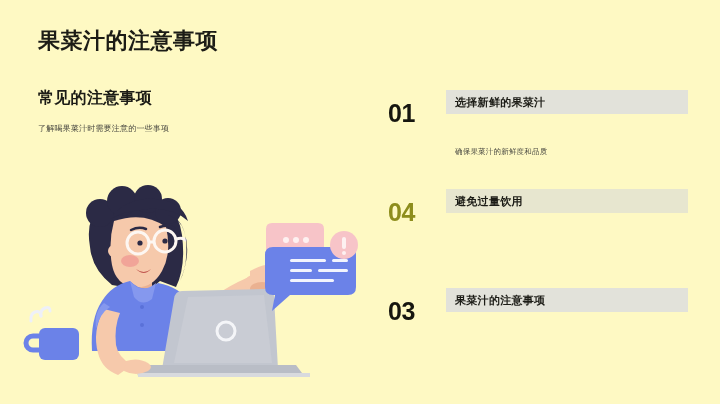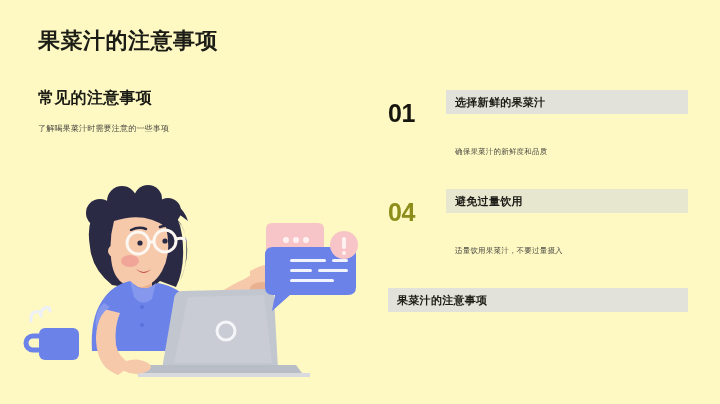--- a/index.html
+++ b/index.html
@@ -239,25 +239,25 @@
         <div class="item-desc">确保果菜汁的新鲜度和品质</div>
       </div>
     </div>
 
     <div class="list-item">
       <div class="item-num accent">04</div>
       <div class="item-body">
         <div class="item-title-band accent">
           <span class="item-title">避免过量饮用</span>
         </div>
-        <div class="item-desc">适量饮用果菜汁，不要过量摄入</div>
       </div>
     </div>
 
     <div class="list-item">
+      <div class="item-num">03</div>
       <div class="item-body">
         <div class="item-title-band">
           <span class="item-title">果菜汁的注意事项</span>
         </div>
       </div>
     </div>
 
   </div>
 </div>
 

